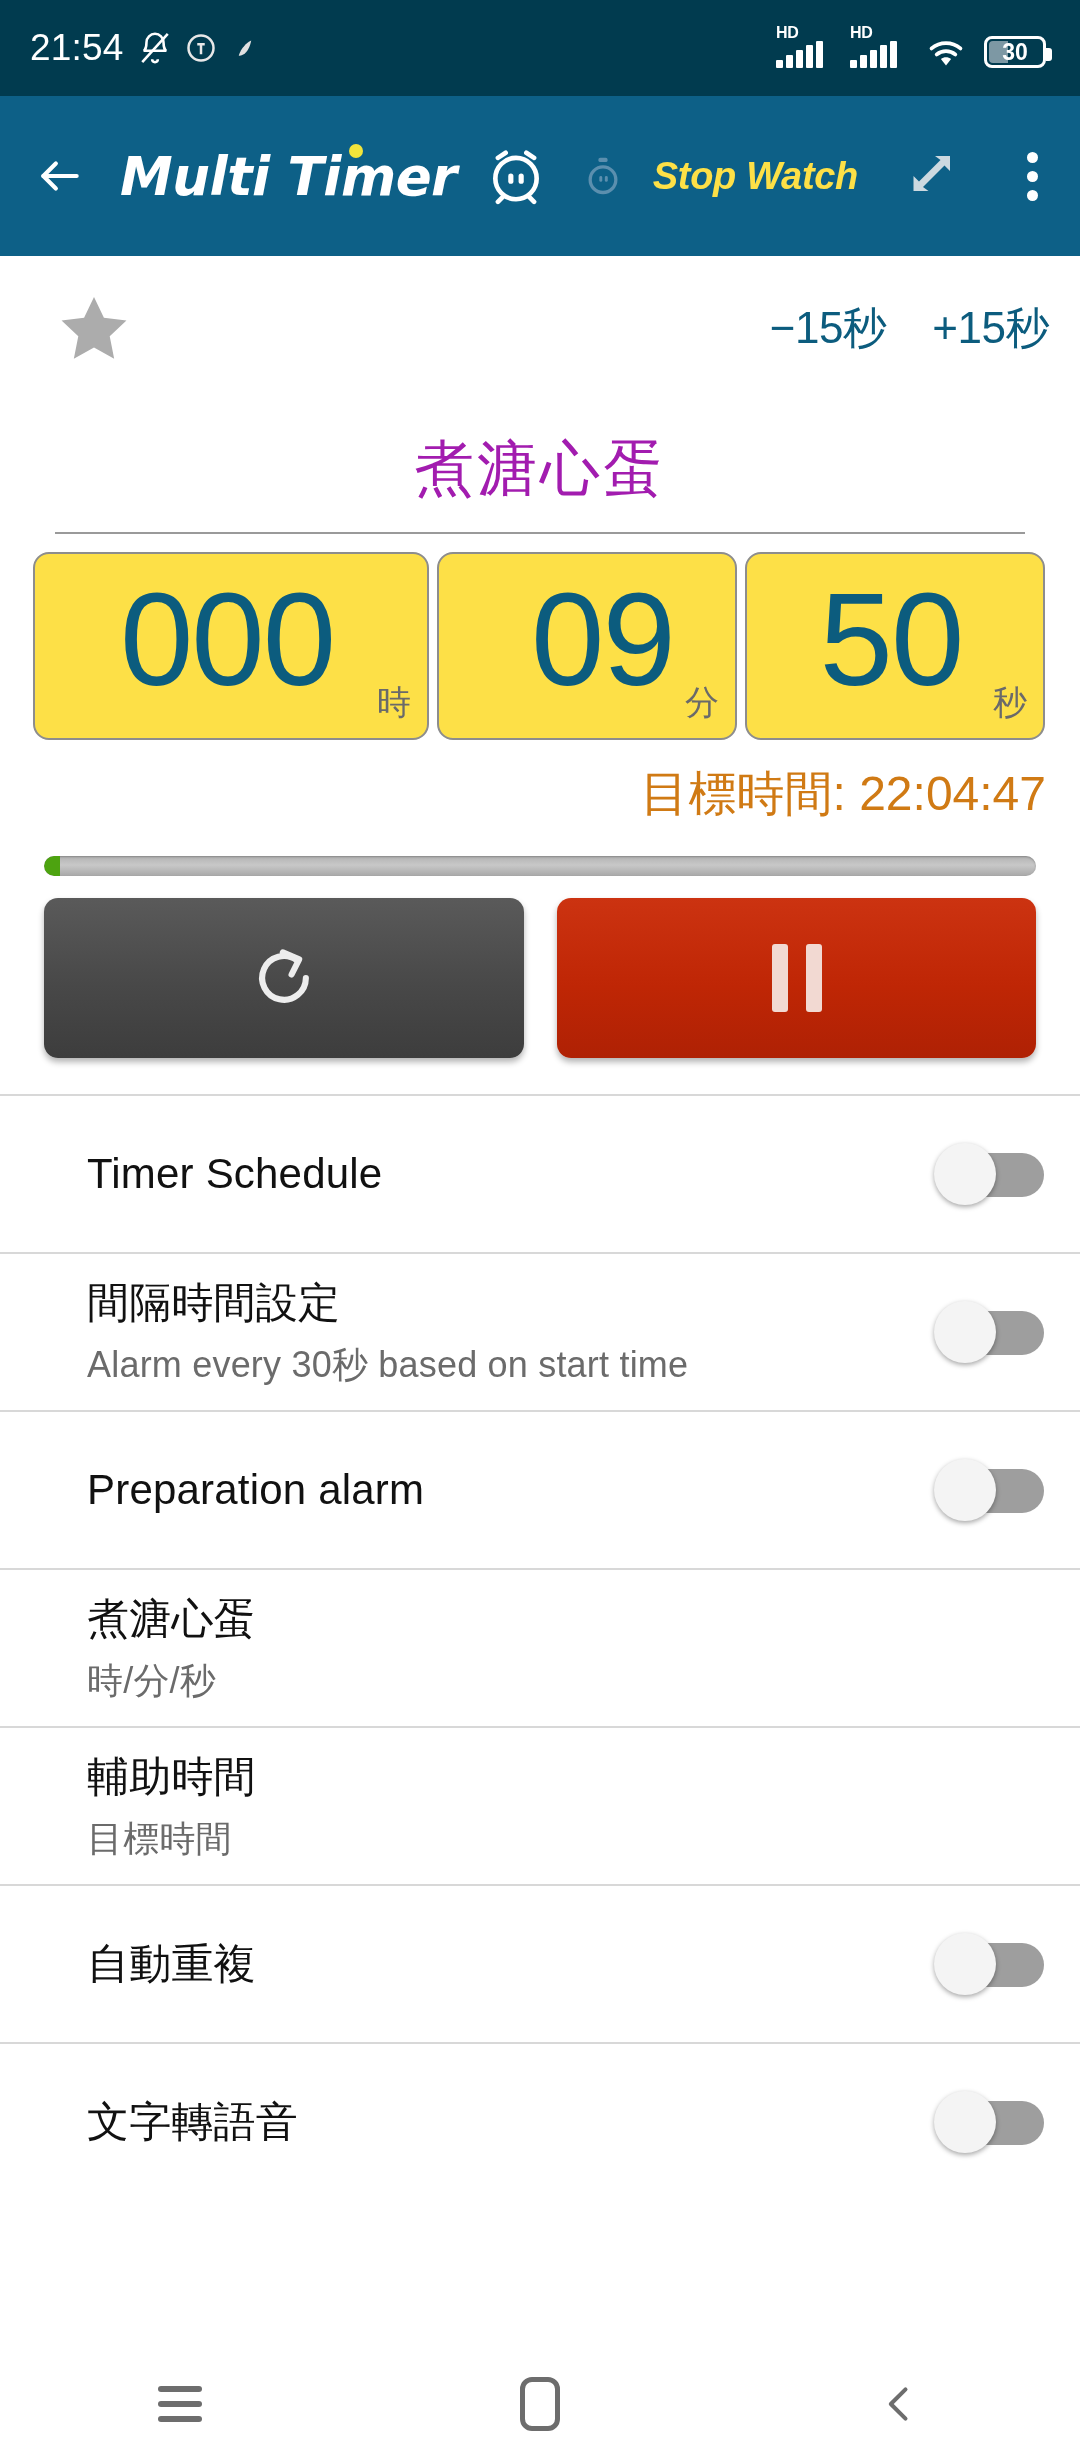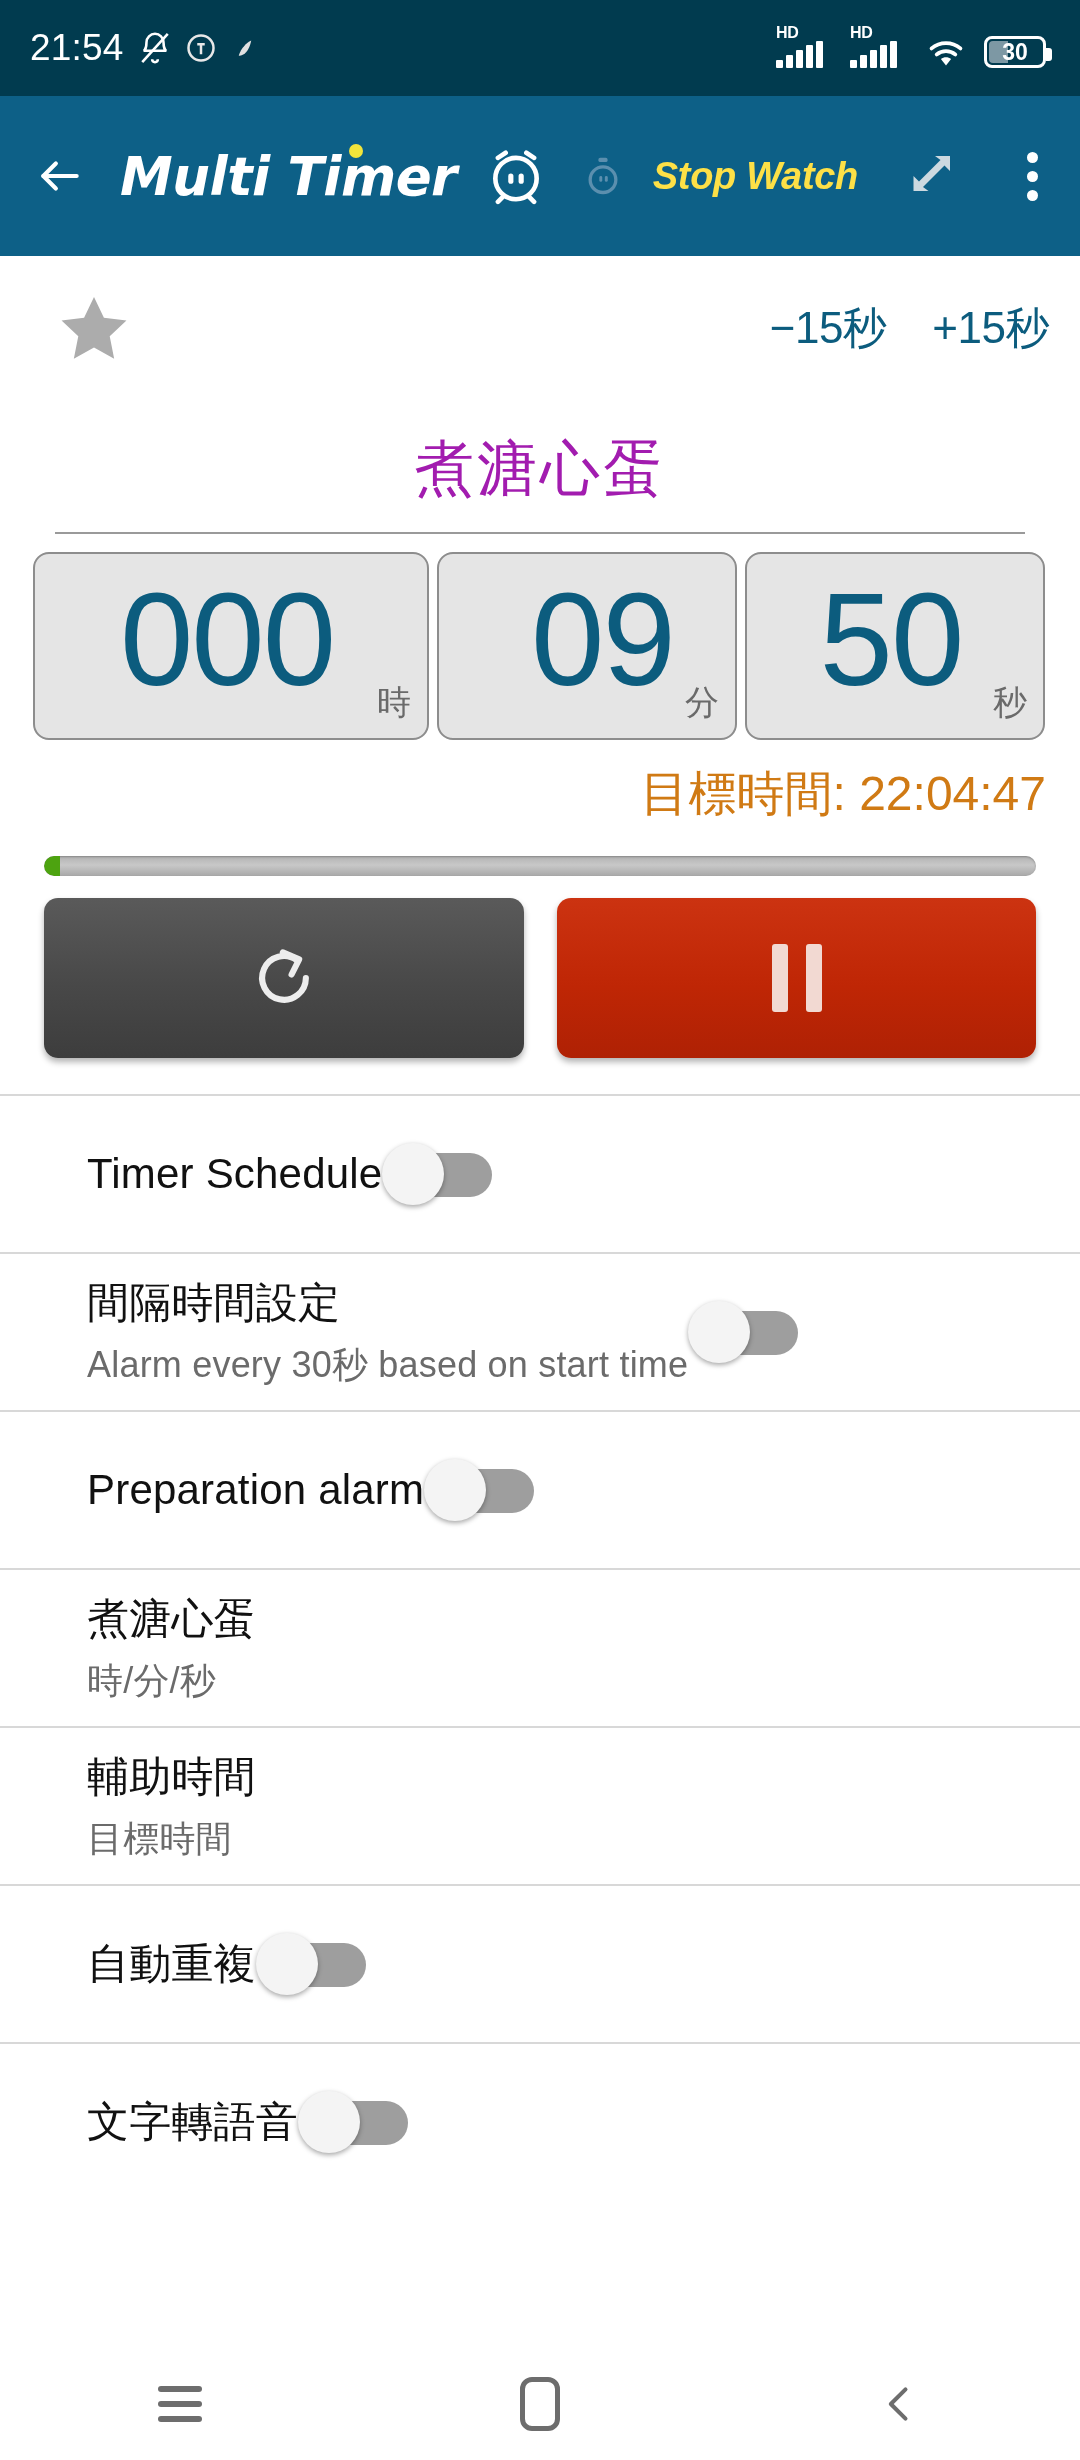--- a/index.html
+++ b/index.html
@@ -75,21 +75,21 @@
   .adjust span{ font-size:44px; color:#0C5C7E; letter-spacing:-.5px; }
 
   .timer-name{
     text-align:center; font-size:60px; color:#a21caf; letter-spacing:3px;
     padding-top:28px; padding-bottom:22px;
   }
   .name-underline{ height:2px; background:#9a9a9a; margin:0 55px; }
 
   .digits{ display:flex; gap:8px; padding:18px 33px 0 33px; }
   .dbox{
-    position:relative; background:#e5e5e5; border:2px solid #8d8d8d; border-radius:16px;
+    position:relative; background:#fde047; border:2px solid #8d8d8d; border-radius:16px;
     height:188px; display:flex; align-items:center; justify-content:center;
   }
   .dbox.hours{ flex:0 0 396px; }
   .dbox.mins{ flex:0 0 300px;padding-left:39px; }
   .dbox.secs{ flex:0 0 300px; }
   .dval{ font-size:132px; color:#0C5C7E; line-height:1; letter-spacing:-2px;
          font-family:"Liberation Sans",sans-serif; font-weight:400;
          position:relative; top:-6px; margin-right:8px;}
   .dunit{ position:absolute; right:16px; bottom:12px; font-size:34px; color:#6a6a6a; }
 
@@ -103,21 +103,21 @@
   .ctrlrow{ display:flex; gap:33px; padding:22px 44px 0 44px; }
   .btn{ height:160px; border-radius:14px; display:flex; align-items:center; justify-content:center;
         box-shadow:0 4px 6px rgba(0,0,0,.3); }
   .btn-reset{ flex:0 0 480px; background:linear-gradient(#5a5a5a,#484848 55%,#3d3d3d); }
   .btn-pause{ flex:1; background:linear-gradient(#CC3311,#BF2605 55%,#AF2104); }
   .pause-bars{ display:flex; gap:18px; }
   .pause-bars i{ display:block; width:16px; height:68px; background:#F2D9D2; border-radius:3px; }
 
   
   .settings{ margin-top:36px; }
-  .srow{ position:relative; display:flex; align-items:center; 
+  .srow{ position:relative; display:flex; align-items:center; justify-content:space-between;
          padding:0 36px 0 87px; border-top:2px solid #D8D8D8; min-height:158px; }
   .srow:first-child{ border-top:2px solid #D8D8D8; }
   .srow .labels{ display:flex; flex-direction:column; gap:10px; }
   .srow .title{ font-size:42px; color:#111; letter-spacing:.2px; }
   .srow .sub{ font-size:36px; color:#6b6b6b; letter-spacing:.2px; }
 
   .toggle{ position:relative; width:110px; height:62px; flex:0 0 auto; }
   .toggle .track{ position:absolute; right:0; top:10px; width:92px; height:44px; border-radius:22px; background:#9E9E9E; }
   .toggle .thumb{ position:absolute; left:0; top:0; width:62px; height:62px; border-radius:50%;
                   background:#F4F4F4; box-shadow:0 2px 5px rgba(0,0,0,.35); }

